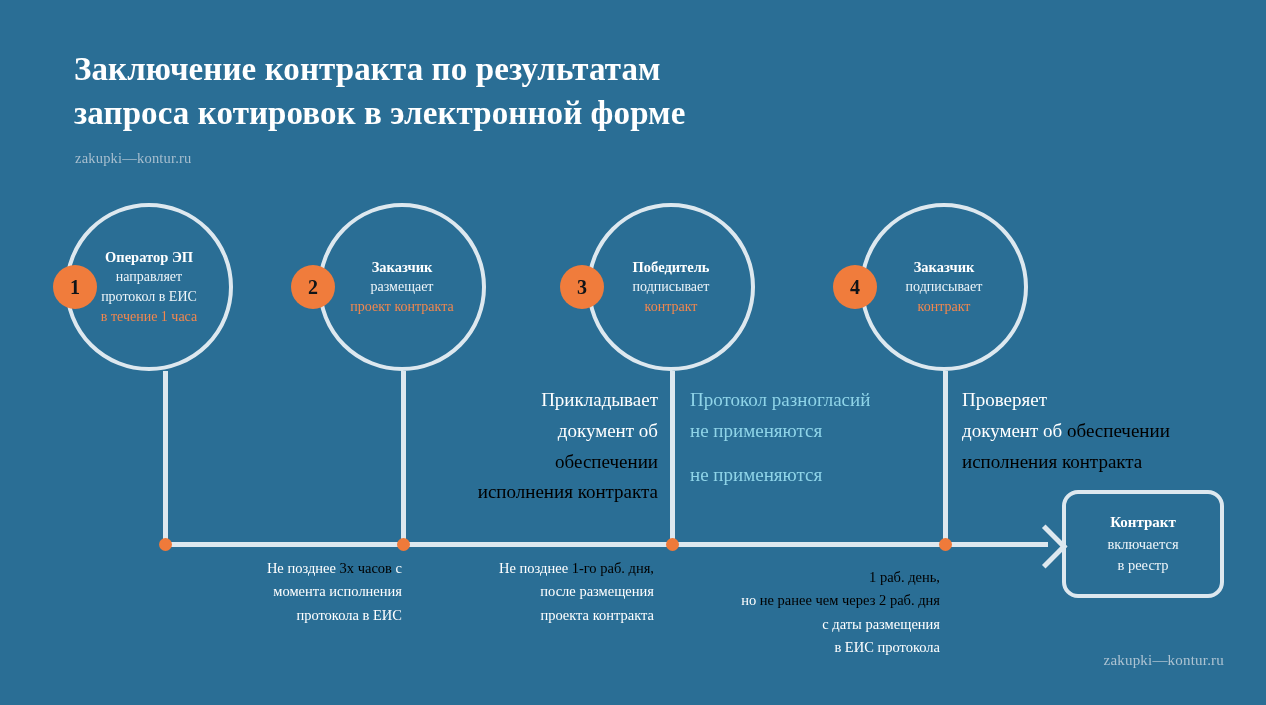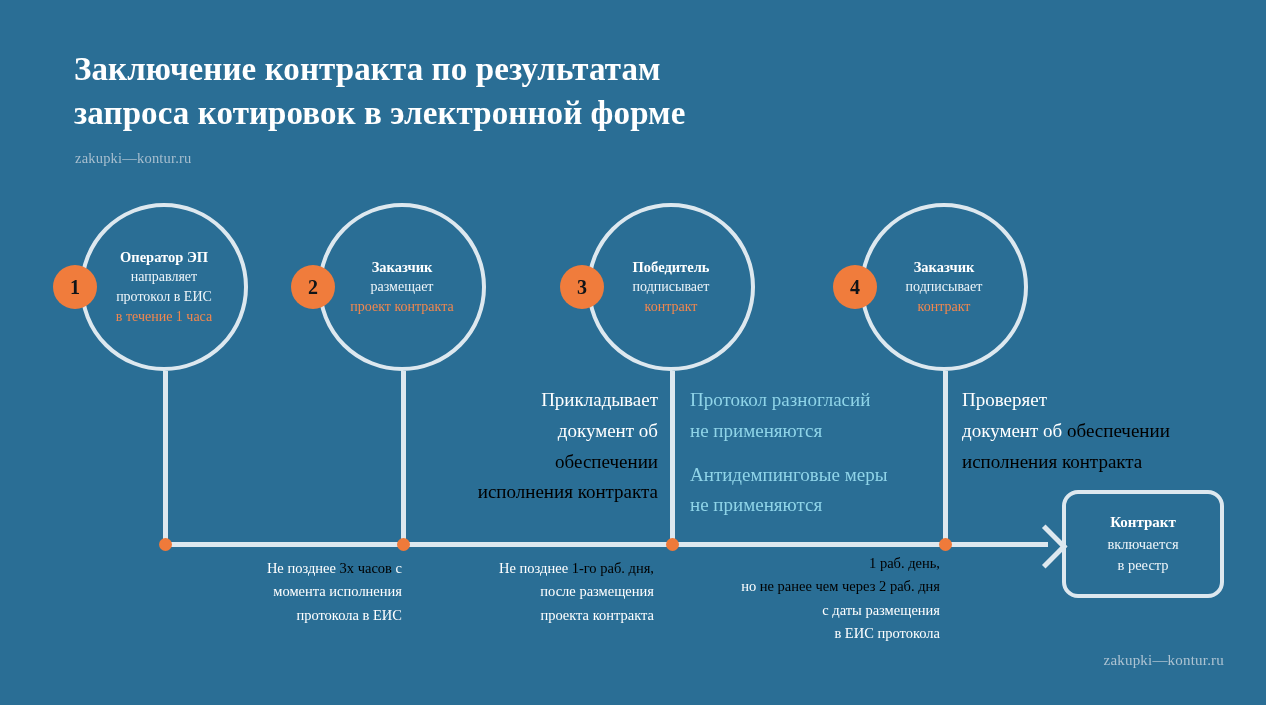--- a/index.html
+++ b/index.html
@@ -185,21 +185,21 @@
   <div class="vline" style="left:943px; top:371px; height:176px;"></div>
 
   <div class="hline" style="left:163px; top:542px; width:885px;"></div>
   <div class="arrowhead" style="left:1030px; top:531px;"></div>
 
   <div class="dot" style="left:159px; top:538px;"></div>
   <div class="dot" style="left:397px; top:538px;"></div>
   <div class="dot" style="left:666px; top:538px;"></div>
   <div class="dot" style="left:939px; top:538px;"></div>
 
-  <div class="circle" style="left:80px; top:203px;">
+  <div class="circle" style="left:65px; top:203px;">
     <span class="c-head">Оператор ЭП</span>
     <span class="c-sub">направляет</span>
     <span class="c-sub">протокол в ЕИС</span>
     <span class="c-accent">в течение 1 часа</span>
   </div>
   <div class="badge" style="left:53px; top:265px;">
     <span>1</span>
   </div>
 
   <div class="circle" style="left:318px; top:203px;">
@@ -233,21 +233,20 @@
     <div class="w">Прикладывает</div>
     <div class="w">документ об</div>
     <div class="o">обеспечении</div>
     <div class="o">исполнения контракта</div>
   </div>
 
   <div class="note left" style="left:690px; top:385px; width:250px;">
     <div class="cy">Протокол разногласий</div>
     <div class="cy">не применяются</div>
     <span class="gap"></span>
-    <div class="cy">Антидемпинговые меры</div>
     <div class="cy">не применяются</div>
   </div>
 
   <div class="note left" style="left:962px; top:385px; width:260px;">
     <div class="w">Проверяет</div>
     <div>
       <span class="w">документ об </span><span class="o">обеспечении</span>
     </div>
     <div class="o">исполнения контракта</div>
   </div>
@@ -261,21 +260,21 @@
   </div>
 
   <div class="cap" style="left:418px; top:557px; width:236px;">
     <div>
       <span class="w">Не позднее </span><span class="o">1-го раб. дня,</span><span class="w"></span>
     </div>
     <div class="w">после размещения</div>
     <div class="w">проекта контракта</div>
   </div>
 
-  <div class="cap" style="left:668px; top:552px; width:272px;">
+  <div class="cap" style="left:668px; top:566px; width:272px;">
     <div class="o">1 раб. день,</div>
     <div>
       <span class="w">но </span><span class="o">не ранее чем через 2 раб. дня</span>
     </div>
     <div class="w">с даты размещения</div>
     <div class="w">в ЕИС протокола</div>
   </div>
 
   <div class="resultbox">
     <span class="rb-head">Контракт</span>

